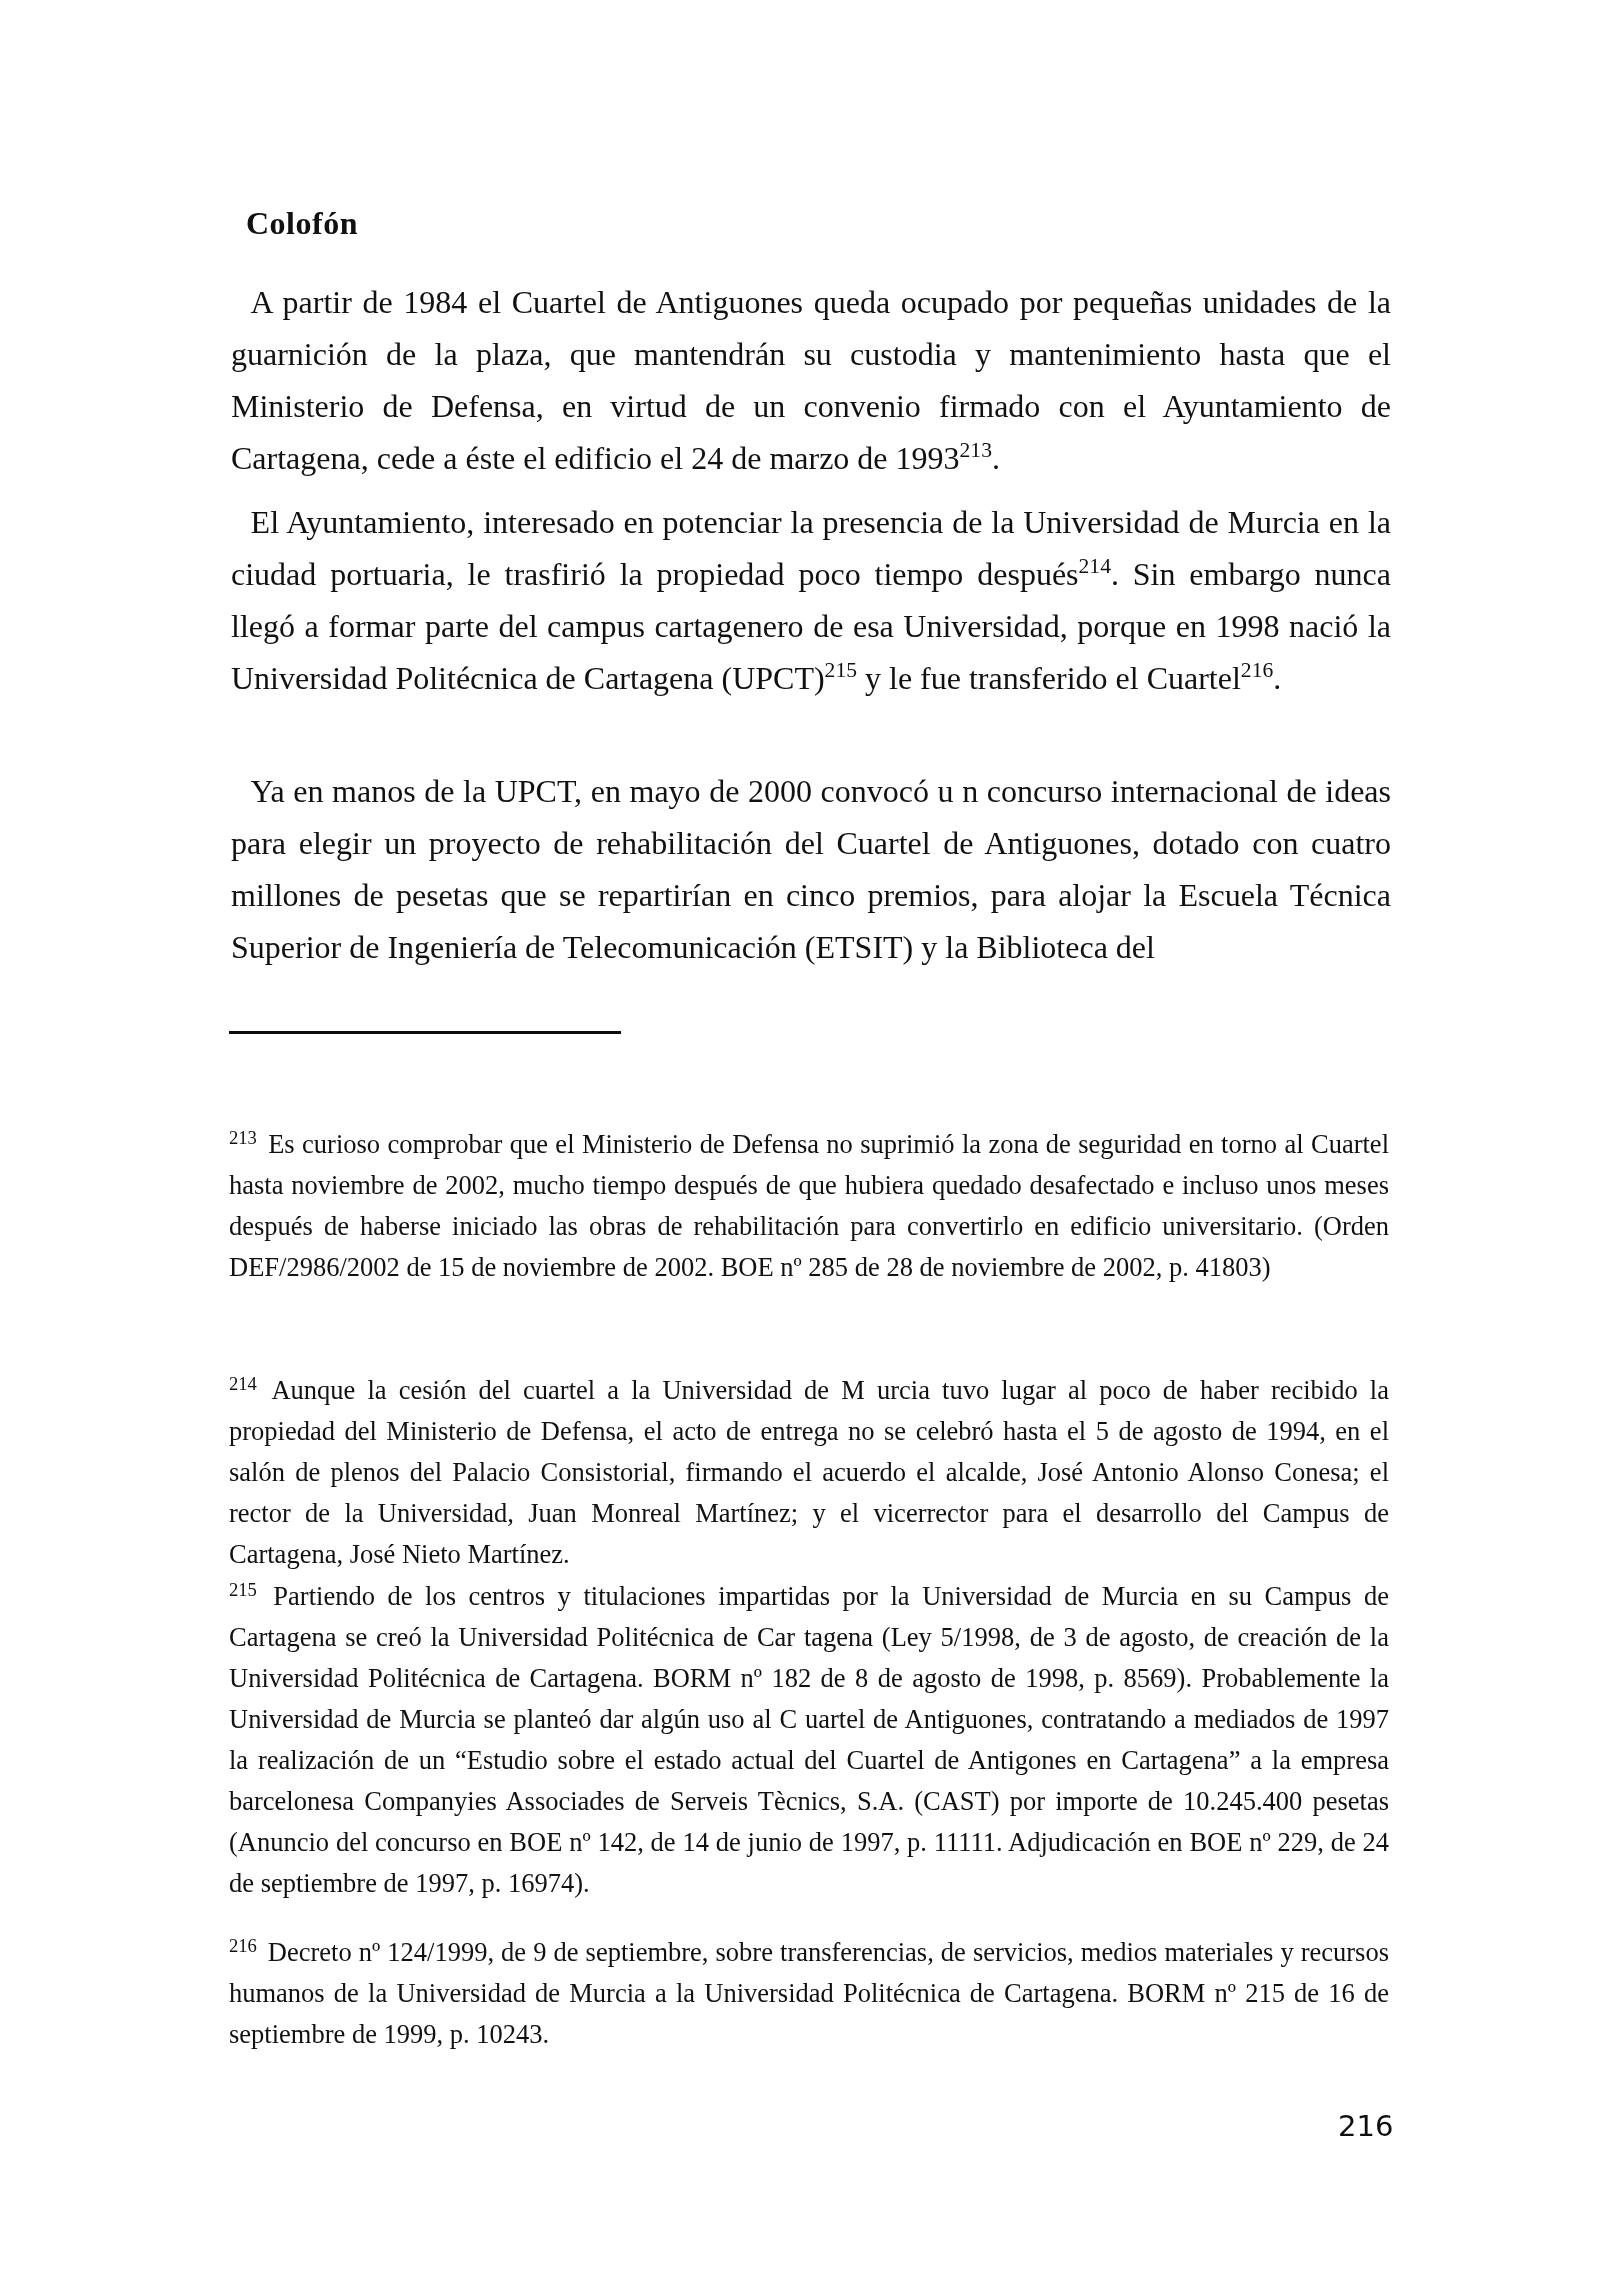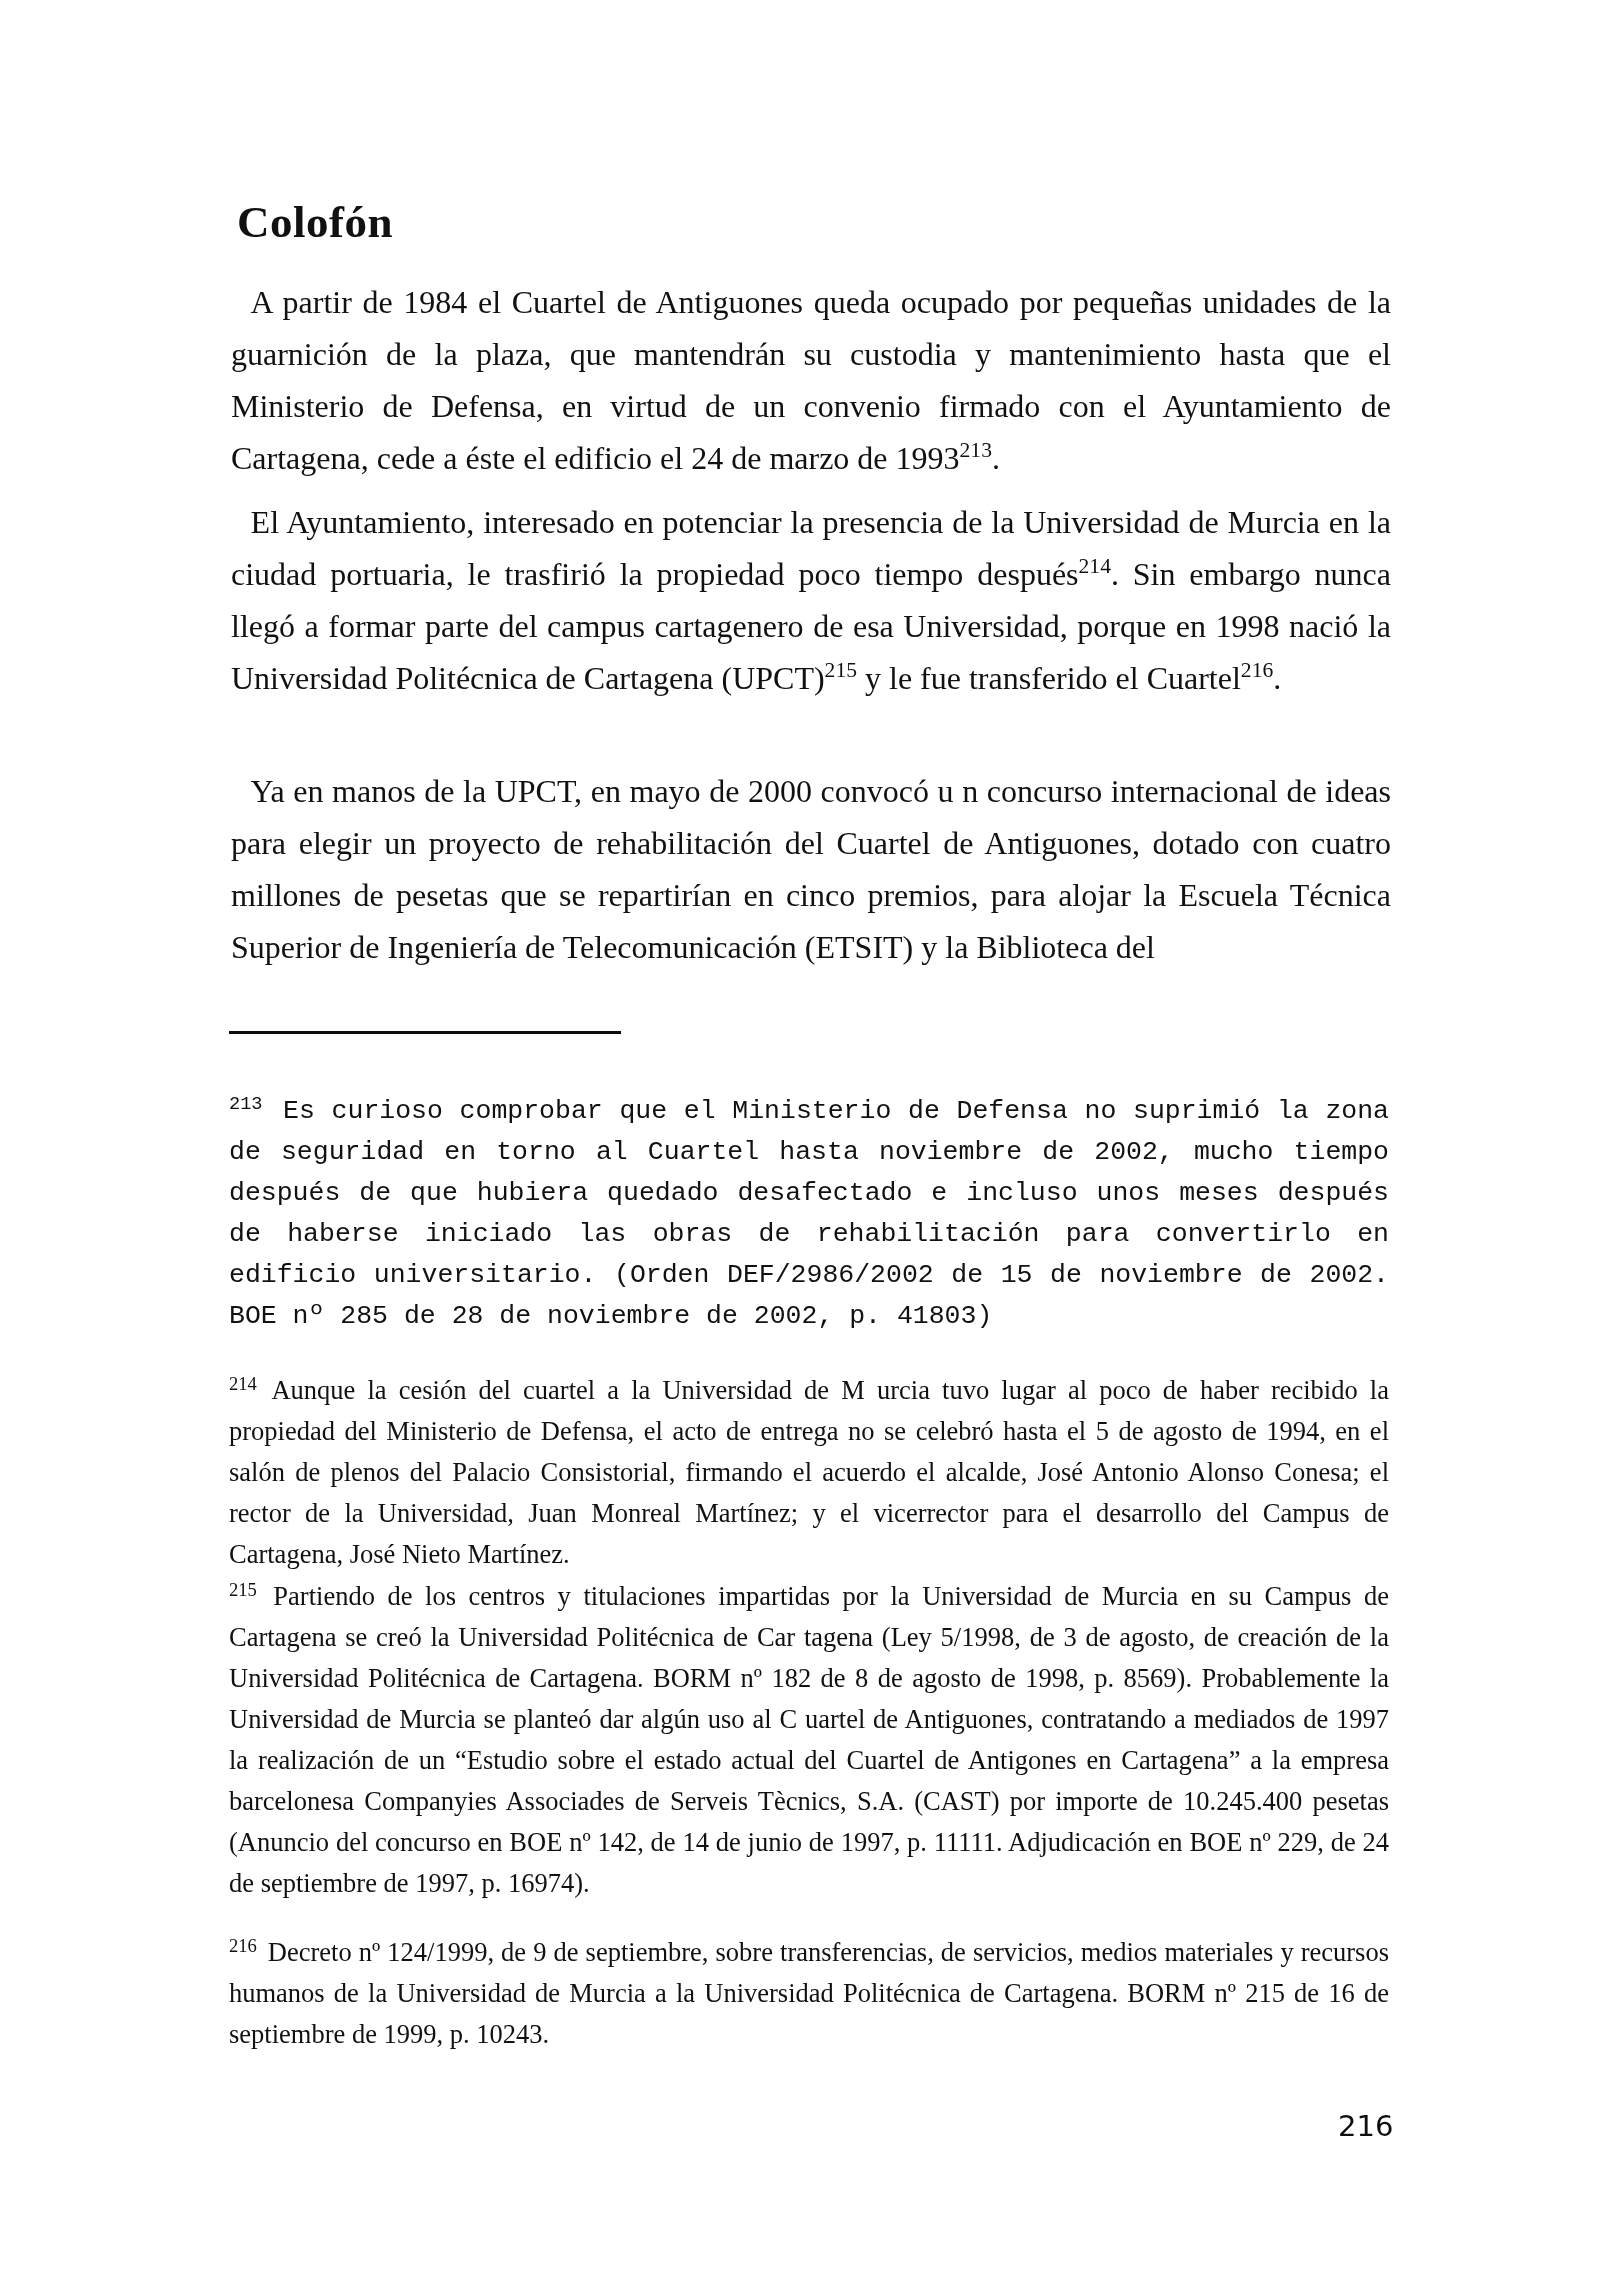--- a/index.html
+++ b/index.html
@@ -9,22 +9,22 @@
     height: 2293px;
     background: #ffffff;
     font-family: "Liberation Serif", serif;
     color: #111111;
     overflow: hidden;
   }
   .title {
     position: absolute;
     left: 229px;
     top: 188px;
-    margin: 8px;
-    font-size: 45px;
+    margin: 17px;
+    font-size: 32px;
     font-weight: bold;
     letter-spacing: 0.5px;
   }
   .para {
     position: absolute;
     left: 229px;
     width: 1160px;
     margin: 2px;
     font-size: 32px;
     line-height: 52px;
@@ -51,21 +51,21 @@
   }
   .footnote {
     position: absolute;
     left: 229px;
     width: 1160px;
     margin: 0;
     font-size: 26.5px;
     line-height: 41px;
     text-align: justify;
   }
-  .fn-1 { top: 1091px; font-family: Liberation Mono, monospace; }
+  .fn-1 { top: 1124px; }
   .fn-2 { top: 1370px; }
   .fn-3 { top: 1576px; }
   .fn-4 { top: 1932px; }
   .fn-num {
     font-size: 18.6px;
     line-height: 0;
     position: relative;
     top: -0.5em;
     vertical-align: baseline;
     margin-right: 3.9px;

